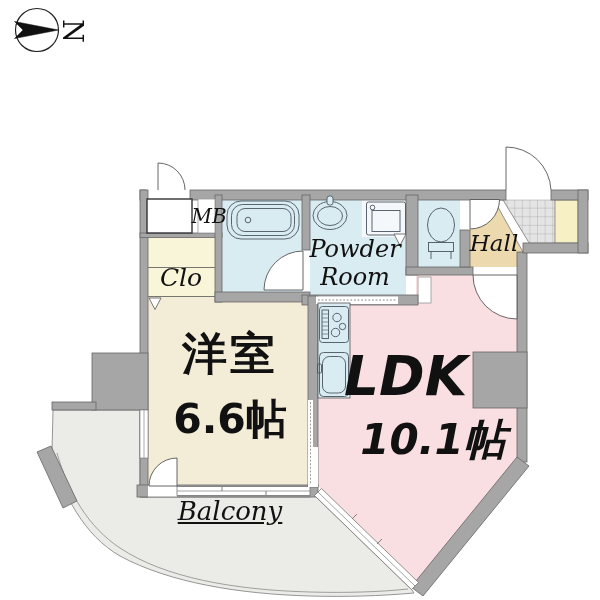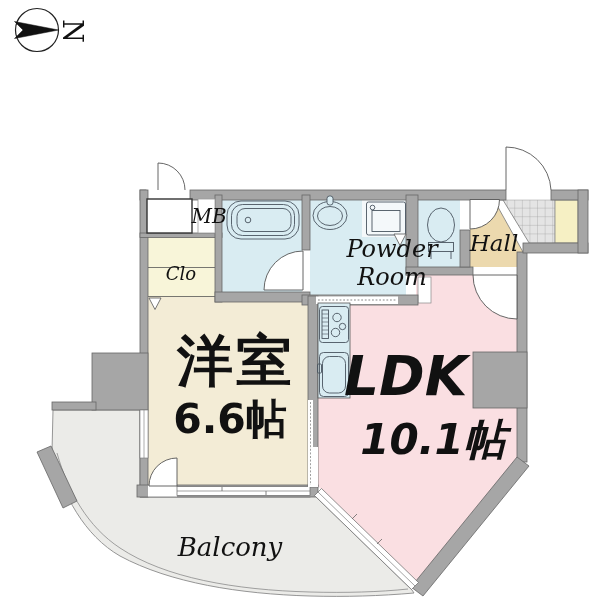--- a/index.html
+++ b/index.html
@@ -5,29 +5,29 @@
   html,body{margin:0;padding:0;background:#fff;}
   #stage{position:relative;width:600px;height:600px;background:#ffffff;overflow:hidden;
          font-family:"DejaVu Serif", serif;}
   #plan-svg{position:absolute;left:0;top:0;}
   .lbl{position:absolute;color:#111;text-align:center;white-space:nowrap;}
   .serif-i{font-family:"DejaVu Serif", serif;font-style:italic;}
   .gothic-b{font-family:"DejaVu Sans", sans-serif;font-weight:700;}
   #label-n{left:59px;top:15px;width:26px;height:32px;line-height:32px;font-size:27px;
            transform:rotate(90deg);font-family:"DejaVu Serif", serif;}
   #label-mb{left:147px;top:204px;width:44px;font-size:20px;margin-left:40px;}
-  #label-clo{left:147px;top:263px;width:68px;font-size:18px;}
-  #label-powder{left:302px;top:235px;width:106px;font-size:24px;line-height:1.18;padding-left:37px;}
+  #label-clo{left:147px;top:263px;width:68px;font-size:25px;}
+  #label-powder{left:302px;top:235px;width:106px;font-size:24px;line-height:1.18;}
   #label-hall{left:467px;top:230px;width:54px;font-size:23px;}
   #label-ent{left:505px;top:199px;width:52px;font-size:28px;}
-  #label-yoshitsu-name{left:156px;top:324px;width:160px;font-size:56px;letter-spacing:3px;}
+  #label-yoshitsu-name{left:150px;top:324px;width:160px;font-size:45px;letter-spacing:3px;}
   #label-yoshitsu-size{left:150px;top:392px;width:160px;font-size:41px;}
   #label-ldk-name{left:344px;top:344px;width:112px;font-size:55px;font-style:italic;}
   #label-ldk-size{left:344px;top:412px;width:178px;font-size:42px;font-style:italic;}
-  #label-balcony{left:158px;top:532px;width:144px;font-size:26px;}
+  #label-balcony{left:158px;top:496px;width:144px;font-size:26px;text-decoration:underline;}
 </style>
 </head>
 <body>
 
 <div id="stage">
 
 <svg id="plan-svg" width="600" height="600" viewBox="0 0 600 600">
   <defs>
     <pattern id="tiles" x="500" y="200" width="7.6" height="8.6" patternUnits="userSpaceOnUse">
       <rect width="7.6" height="8.6" fill="#e4e4e4"></rect>

